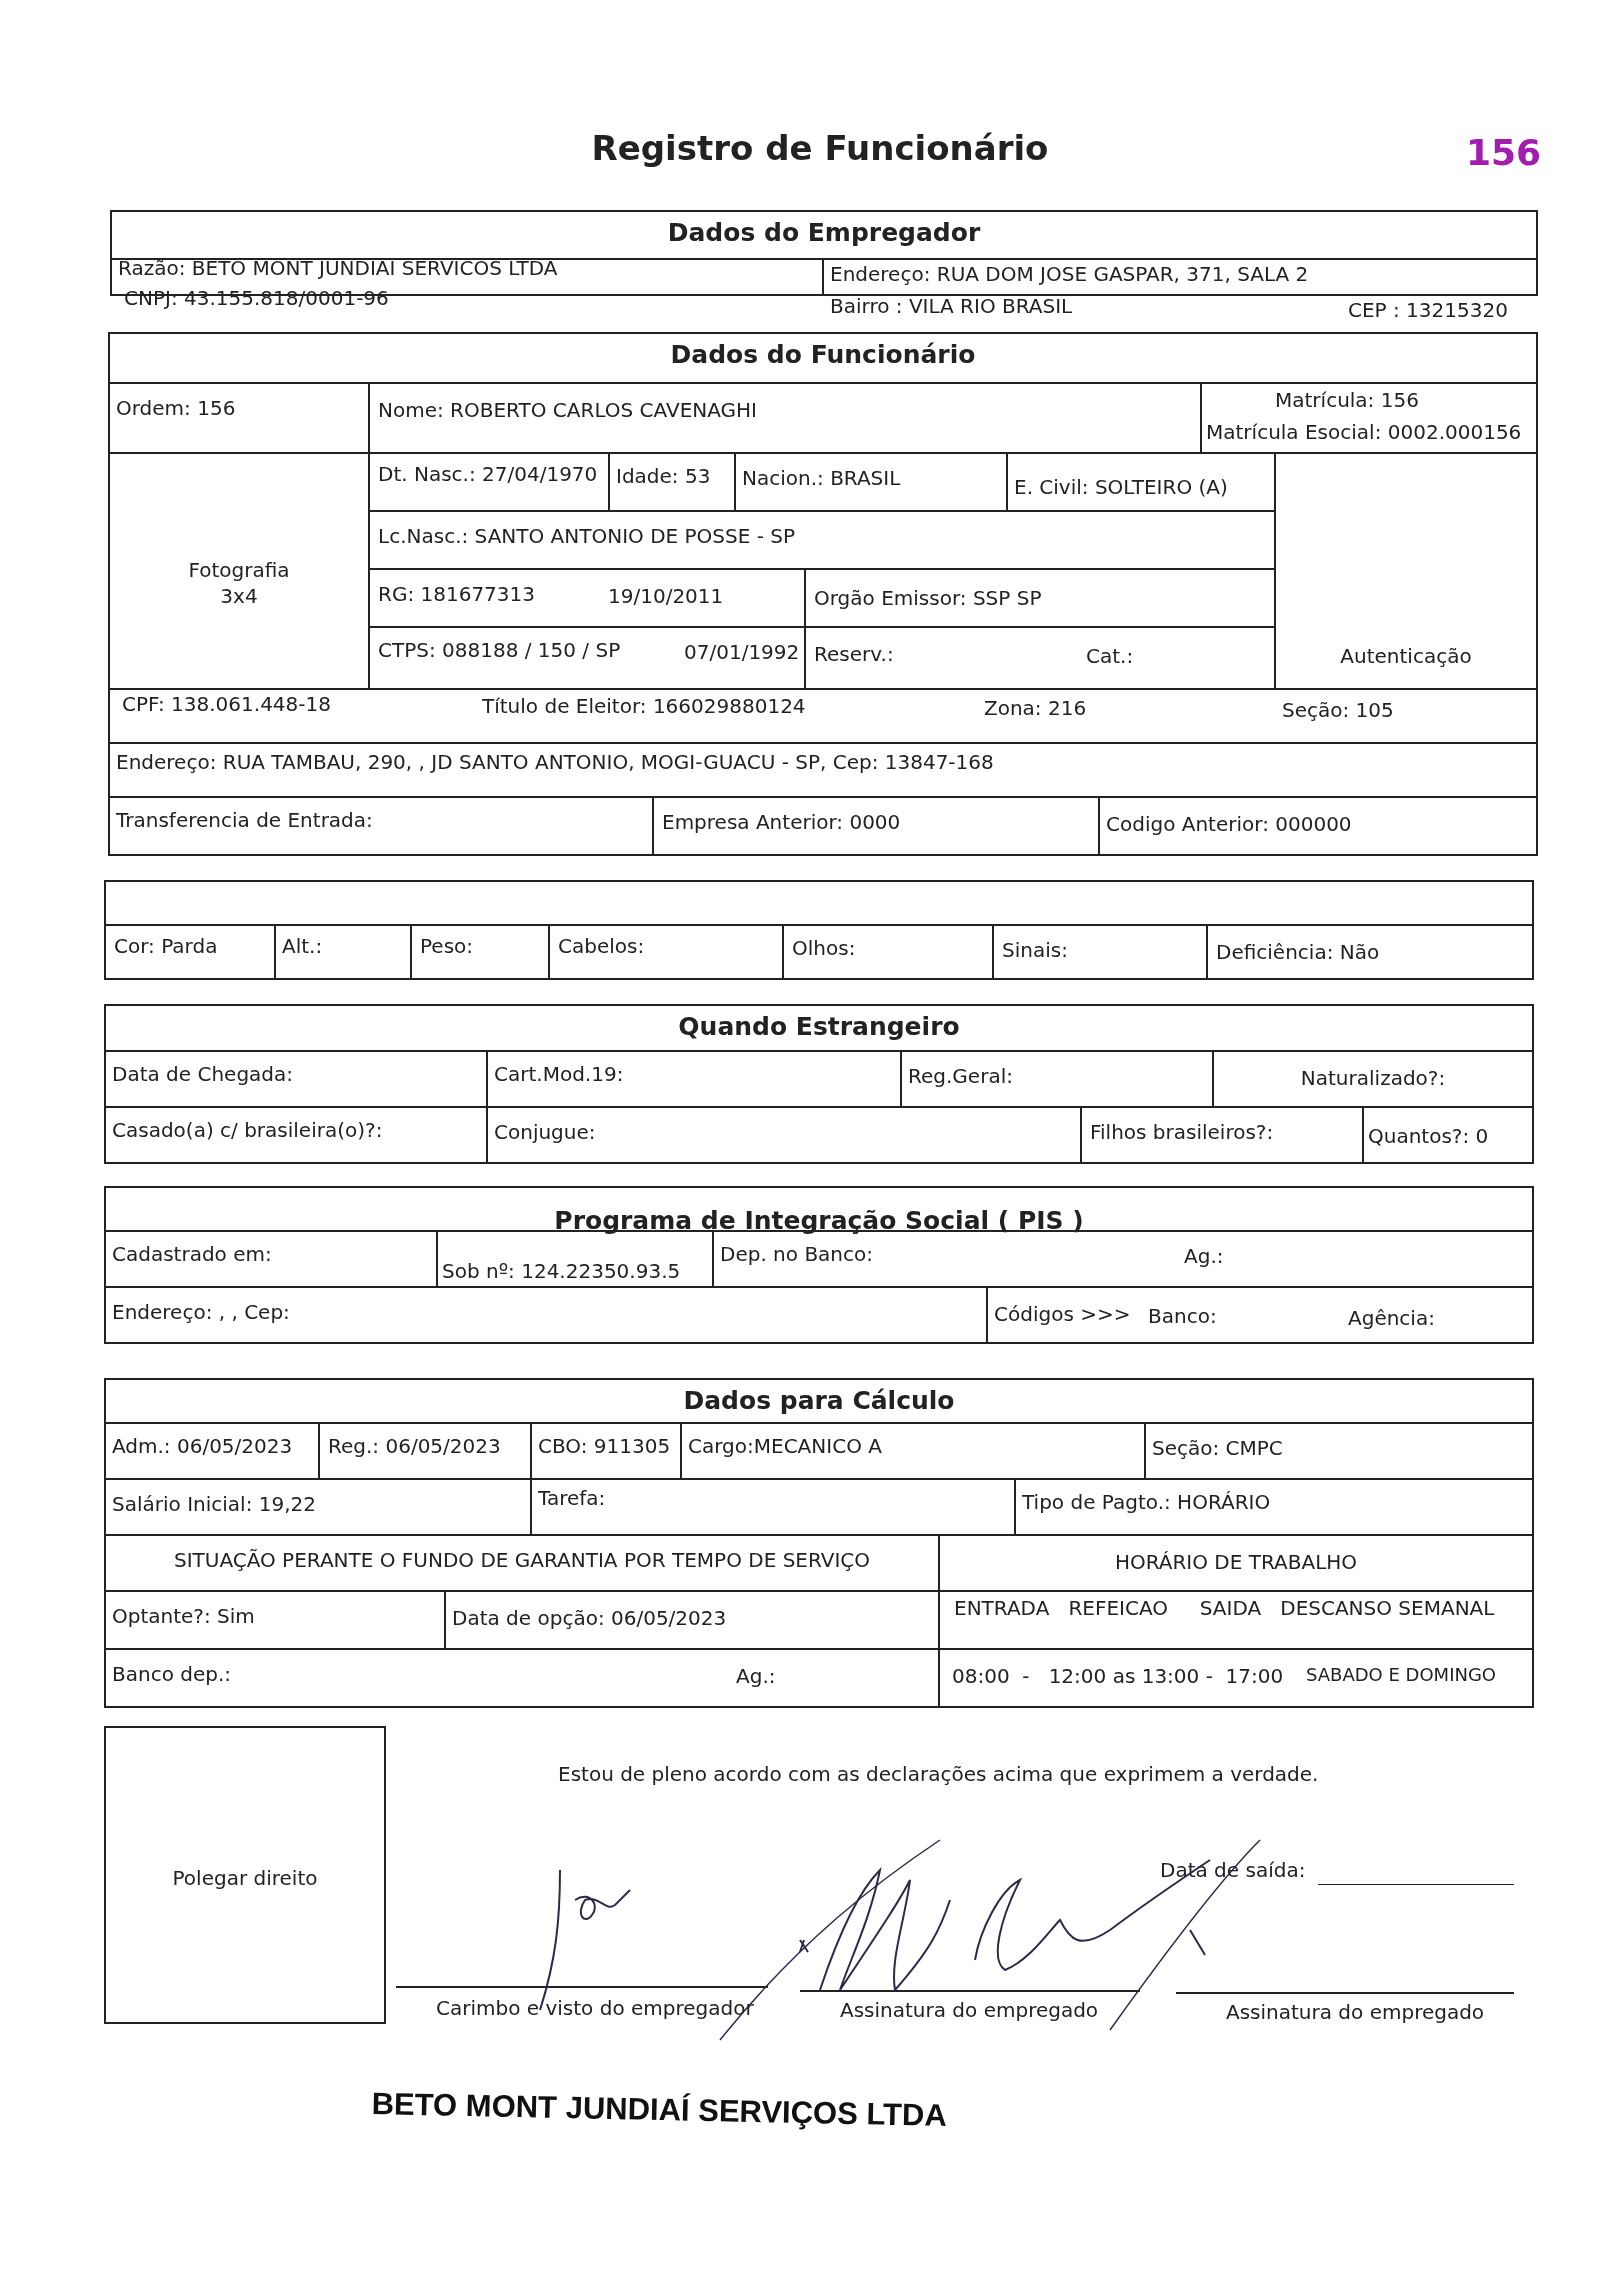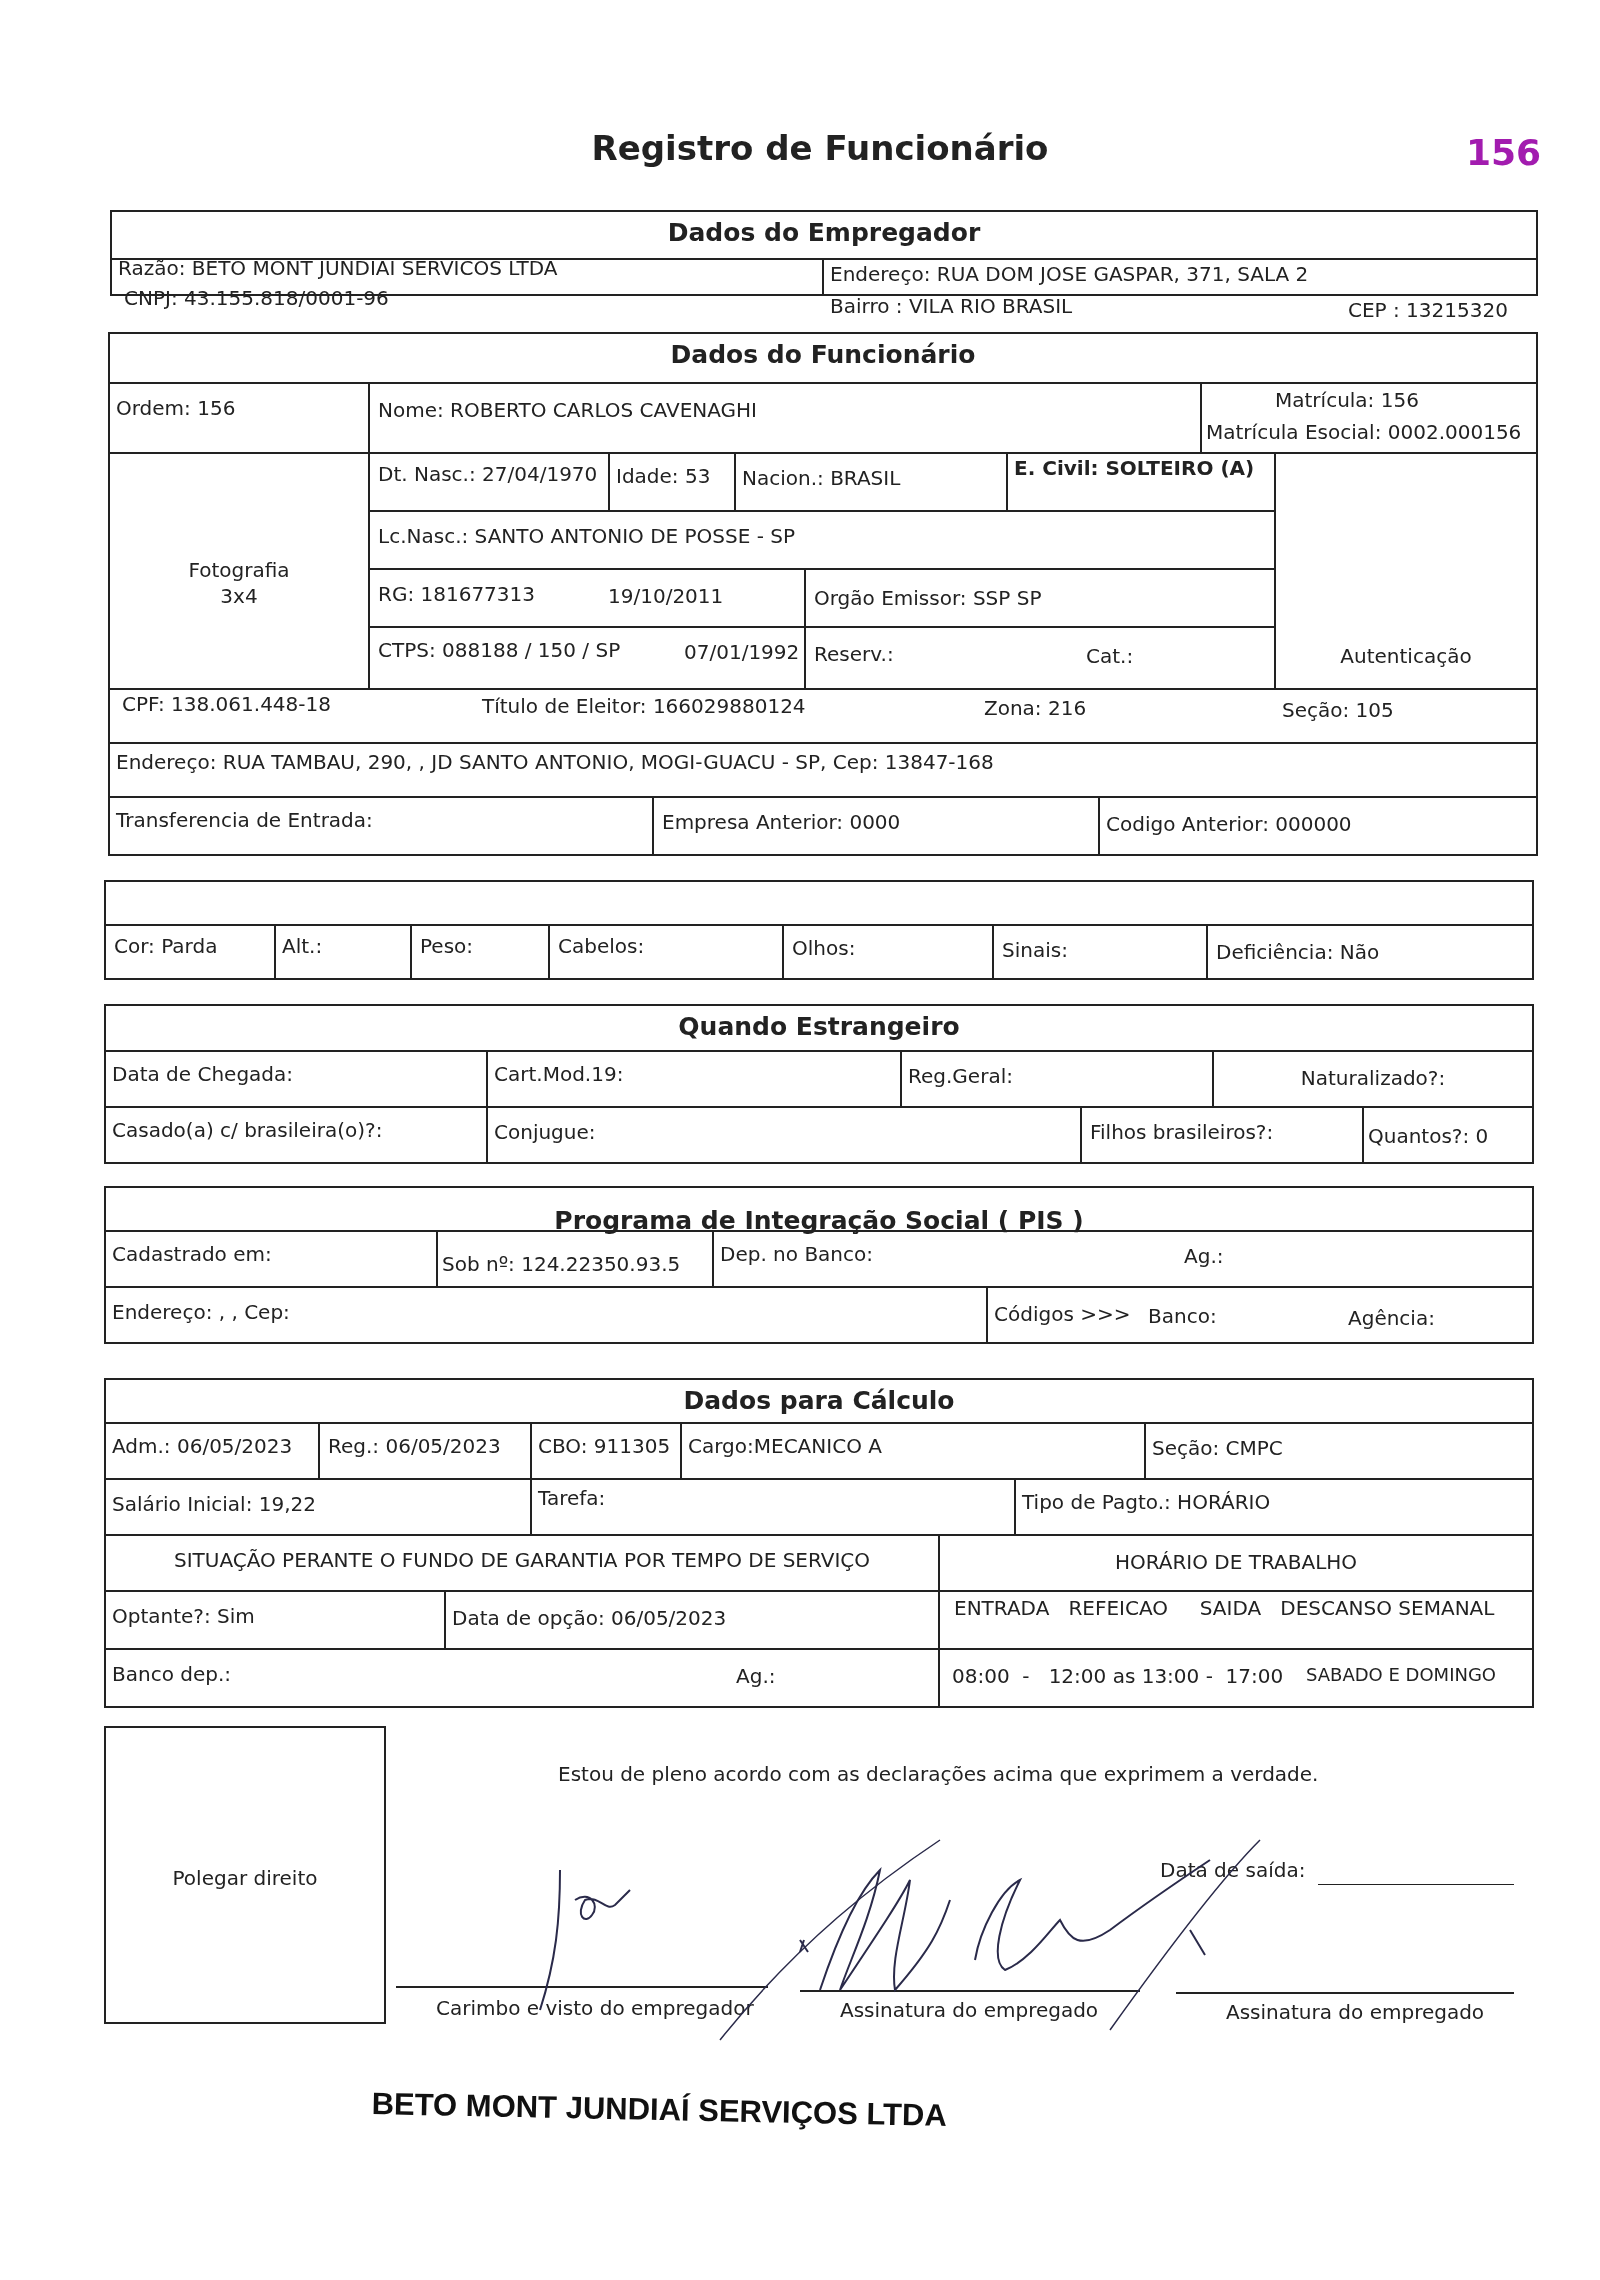--- a/index.html
+++ b/index.html
@@ -48,21 +48,21 @@
   <div class="t tc" style="left:0; width:258px; top:224px;">Fotografia</div>
   <div class="t tc" style="left:0; width:258px; top:250px;">3x4</div>
 
   <div class="vline" style="left:498px; top:118px; height:58px;"></div>
   <div class="vline" style="left:624px; top:118px; height:58px;"></div>
   <div class="vline" style="left:896px; top:118px; height:58px;"></div>
   <div class="vline" style="left:1164px; top:118px; height:236px;"></div>
   <div class="t" style="left:268px; top:128px;">Dt. Nasc.: 27/04/1970</div>
   <div class="t" style="left:506px; top:130px;">Idade: 53</div>
   <div class="t" style="left:632px; top:132px;">Nacion.: BRASIL</div>
-  <div class="t" style="left:904px; top:122px;font-weight:bold;">E. Civil: SOLTEIRO (A)</div>
+  <div class="t" style="left:904px; top:141px;">E. Civil: SOLTEIRO (A)</div>
   <div class="hline" style="left:258px; width:906px; top:176px;"></div>
 
   <div class="t" style="left:268px; top:190px;">Lc.Nasc.: SANTO ANTONIO DE POSSE - SP</div>
   <div class="hline" style="left:258px; width:906px; top:234px;"></div>
 
   <div class="vline" style="left:694px; top:234px; height:120px;"></div>
   <div class="t" style="left:268px; top:248px;">RG: 181677313</div>
   <div class="t" style="left:498px; top:250px;">19/10/2011</div>
   <div class="t" style="left:704px; top:252px;">Orgão Emissor: SSP SP</div>
   <div class="hline" style="left:258px; width:906px; top:292px;"></div>
@@ -125,21 +125,21 @@
   <div class="t" style="left:984px; top:114px;">Filhos brasileiros?:</div>
   <div class="t" style="left:1262px; top:118px;">Quantos?: 0</div>
 </div>
 
 <div class="box" style="left:104px; top:1186px; width:1430px; height:158px;">
   <div class="hdr" style="top:18px;">Programa de Integração Social ( PIS )</div>
   <div class="hline" style="left:0; right:0; top:42px;"></div>
   <div class="vline" style="left:330px; top:42px; height:56px;"></div>
   <div class="vline" style="left:606px; top:42px; height:56px;"></div>
   <div class="t" style="left:6px; top:54px;">Cadastrado em:</div>
-  <div class="t" style="left:336px; top:64px;">Sob nº: 124.22350.93.5</div>
+  <div class="t" style="left:336px; top:71px;">Sob nº: 124.22350.93.5</div>
   <div class="t" style="left:614px; top:54px;">Dep. no Banco:</div>
   <div class="t" style="left:1078px; top:56px;">Ag.:</div>
   <div class="hline" style="left:0; right:0; top:98px;"></div>
   <div class="vline" style="left:880px; top:98px; bottom:0;"></div>
   <div class="t" style="left:6px; top:112px;">Endereço:  ,  , Cep:</div>
   <div class="t" style="left:888px; top:114px;">Códigos &gt;&gt;&gt;</div>
   <div class="t" style="left:1042px; top:116px;">Banco:</div>
   <div class="t" style="left:1242px; top:118px;">Agência:</div>
 </div>
 

